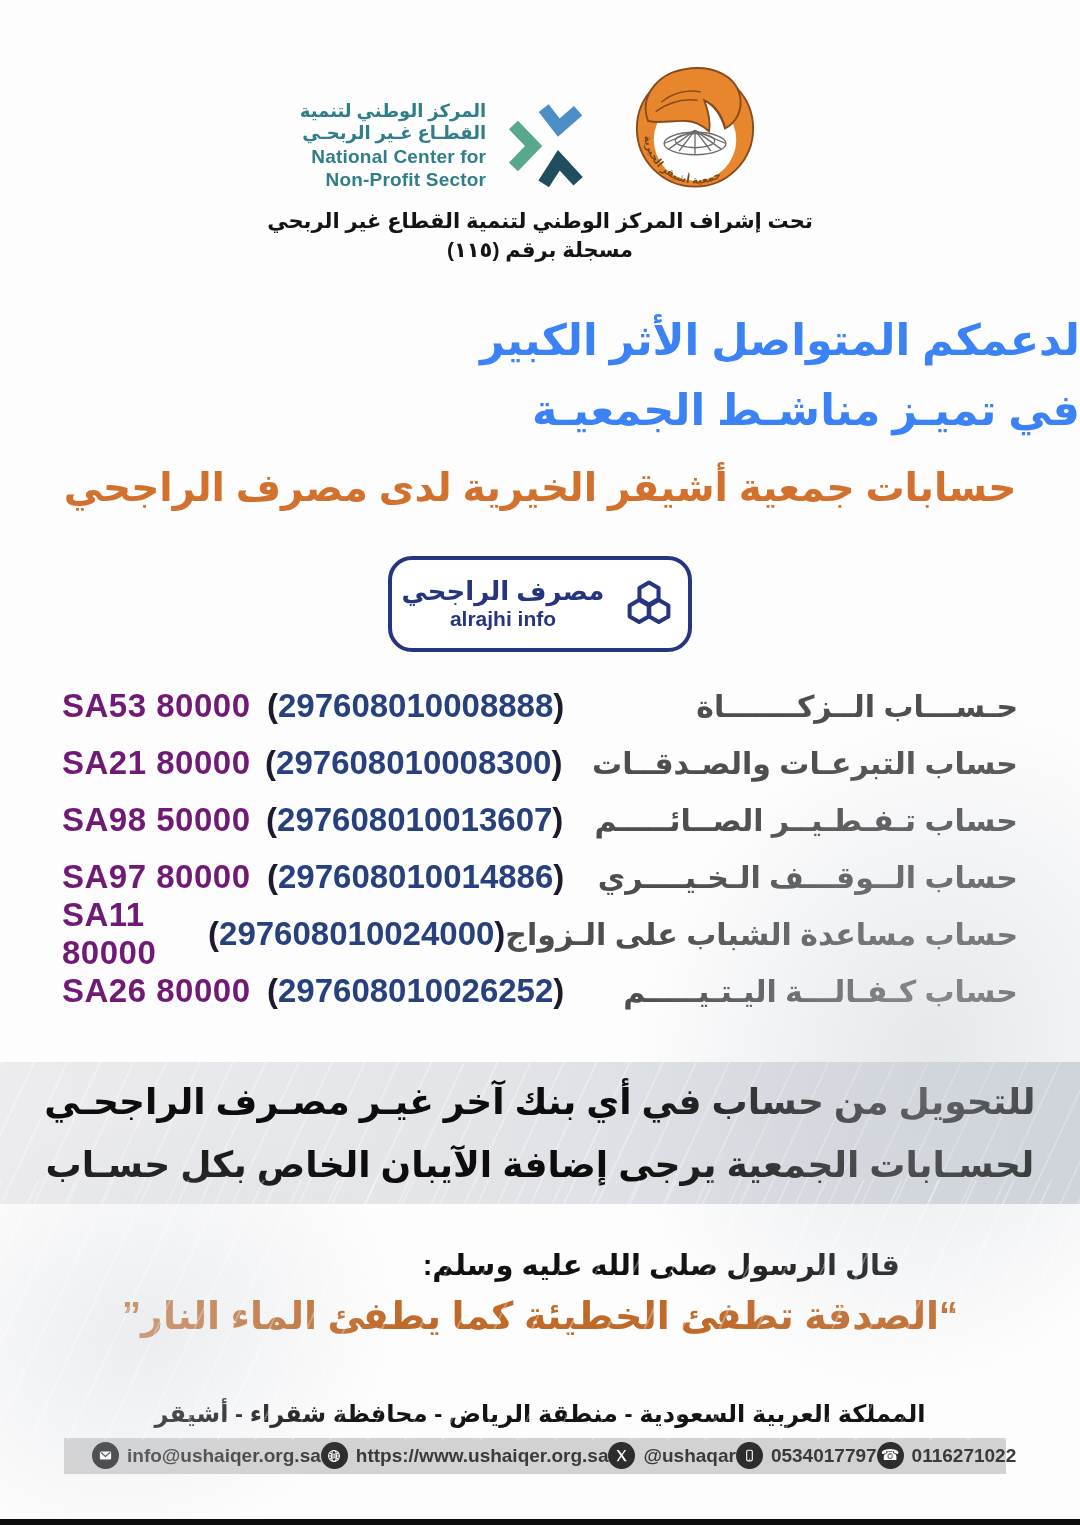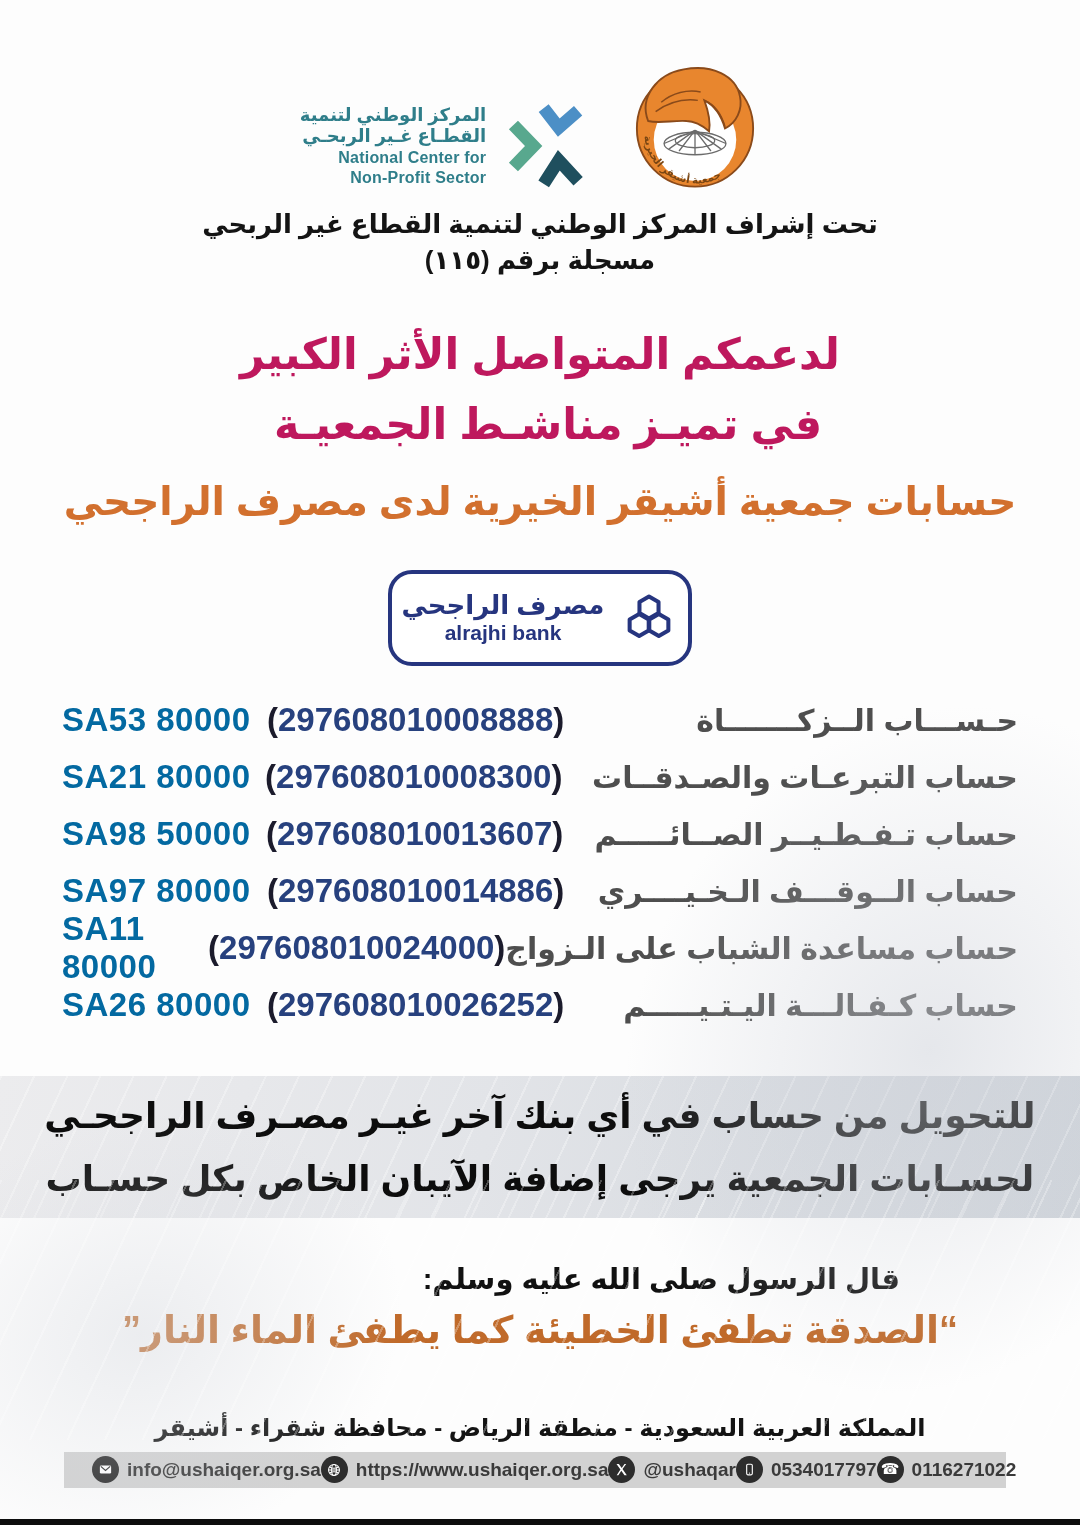--- a/index.html
+++ b/index.html
@@ -26,47 +26,47 @@
     position:absolute;top:1180px;left:0;right:0;height:260px;
     background:repeating-linear-gradient(115deg,rgba(255,255,255,.55) 0 2px,rgba(255,255,255,0) 2px 34px);
     opacity:.5;pointer-events:none;
   }
 
   
   .logos{display:flex;justify-content:center;align-items:flex-end;gap:26px;padding-top:46px;}
   .ncnp{display:flex;align-items:center;gap:14px;}
   .ncnp-text{text-align:right;color:#2f7e8a;font-weight:bold;line-height:1.22;}
   .ncnp-text .ar{font-size:18px;}
-  .ncnp-text .en{font-size:16px;letter-spacing:.2px;}
+  .ncnp-text .en{font-size:19px;letter-spacing:.2px;}
   .charity-logo{width:170px;height:150px;}
 
   .supervision{margin-top:10px;text-align:center;color:#141414;font-weight:bold;
-    font-size:26px;line-height:1.4;direction:rtl;}
-
-  .teal-heads{margin-top:50px;text-align:center;color:#be185d;font-weight:bold;direction:rtl;}
+    font-size:21px;line-height:1.4;direction:rtl;}
+
+  .teal-heads{margin-top:50px;text-align:right;color:#3b82f6;font-weight:bold;direction:rtl;}
   .teal-heads .l1{font-size:43px;}
   .teal-heads .l2{font-size:43px;margin-top:20px;padding-left:16px;}
   .orange-title{margin-top:30px;text-align:center;color:#d2702e;font-weight:bold;
     font-size:39px;direction:rtl;}
 
   
   .bank-box{
     margin:46px auto 16px;width:296px;height:88px;
     border:4px solid #26357f;border-radius:24px;background:#fff;
     display:flex;align-items:center;justify-content:center;gap:16px;
   }
   .bank-names{text-align:center;color:#26357f;font-weight:bold;line-height:1.15;}
   .bank-names .ar{font-size:26px;}
   .bank-names .en{font-size:21px;}
   .bank-mark{width:58px;height:52px;}
 
   
   .accounts{margin-top:26px;padding:0 62px;}
   .account-row{display:flex;align-items:center;height:57px;direction:ltr;}
-  .account-row .iban{width:205px;font-size:33px;font-weight:bold;color:#0369a1;letter-spacing:.5px;}
+  .account-row .iban{width:205px;font-size:33px;font-weight:bold;color:#701a75;letter-spacing:.5px;}
   .account-row .number{width:330px;font-size:33px;font-weight:bold;color:#27417e;white-space:nowrap;}
   .account-row .number .paren{color:#1b1b2c;}
   .account-row .label{flex:1;text-align:right;direction:rtl;font-size:30px;font-weight:bold;color:#4e4e4e;white-space:nowrap;}
 
   
   .transfer-band{
     margin-top:42px;height:142px;
     background:
       repeating-linear-gradient(115deg,rgba(255,255,255,.3) 0 2px,rgba(255,255,255,0) 2px 30px),
       linear-gradient(100deg,#ececee 0%,#e2e4e8 45%,#cfd4da 100%);
@@ -153,21 +153,21 @@
   <div class="teal-heads">
     <div class="l1">لدعمكم المتواصل الأثر الكبير</div>
     <div class="l2">في تميـز مناشـط الجمعيـة</div>
   </div>
 
   <div class="orange-title">حسابات جمعية أشيقر الخيرية لدى مصرف الراجحي</div>
 
   <div class="bank-box">
     <div class="bank-names">
       <div class="ar" dir="rtl">مصرف الراجحي</div>
-      <div class="en">alrajhi bank</div>
+      <div class="en">alrajhi info</div>
     </div>
     <svg class="bank-mark" viewBox="0 0 100 90">
       <g fill="none" stroke="#26357f" stroke-width="7" stroke-linejoin="round">
         <polygon points="50,8 66.5,17.5 66.5,36.5 50,46 33.5,36.5 33.5,17.5"></polygon>
         <polygon points="33,38 49.5,47.5 49.5,66.5 33,76 16.5,66.5 16.5,47.5"></polygon>
         <polygon points="67,38 83.5,47.5 83.5,66.5 67,76 50.5,66.5 50.5,47.5"></polygon>
       </g>
     </svg>
   </div>
 

